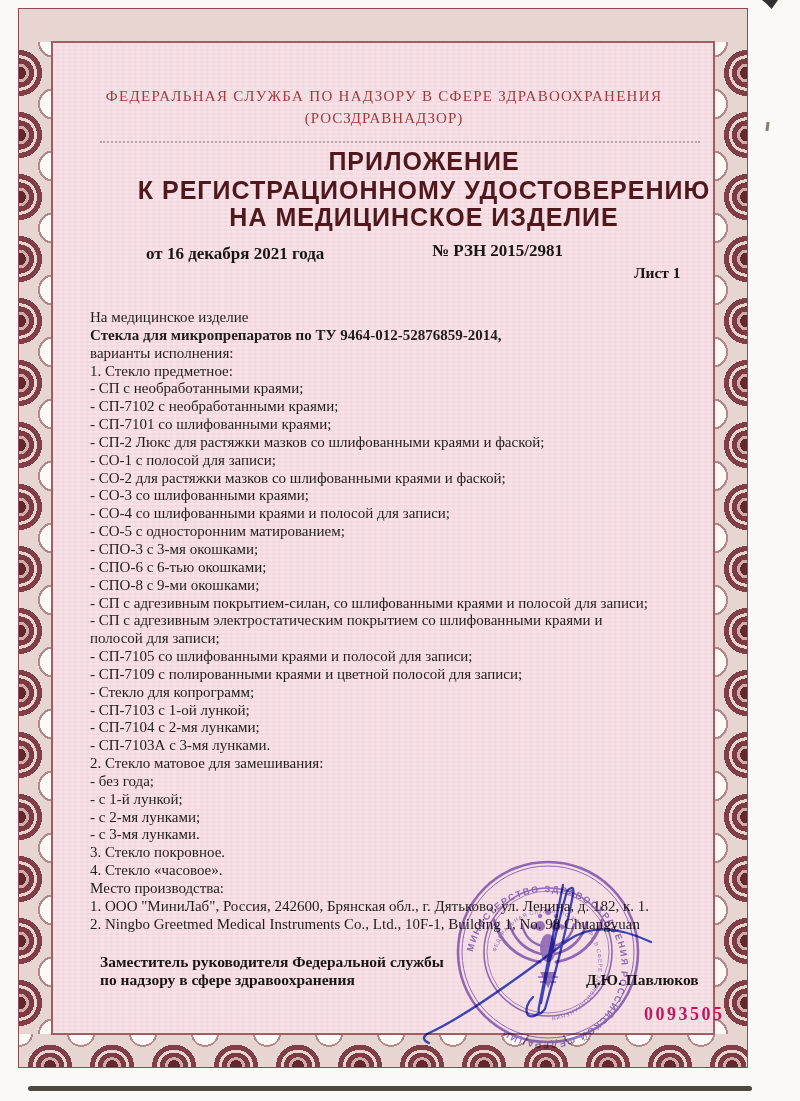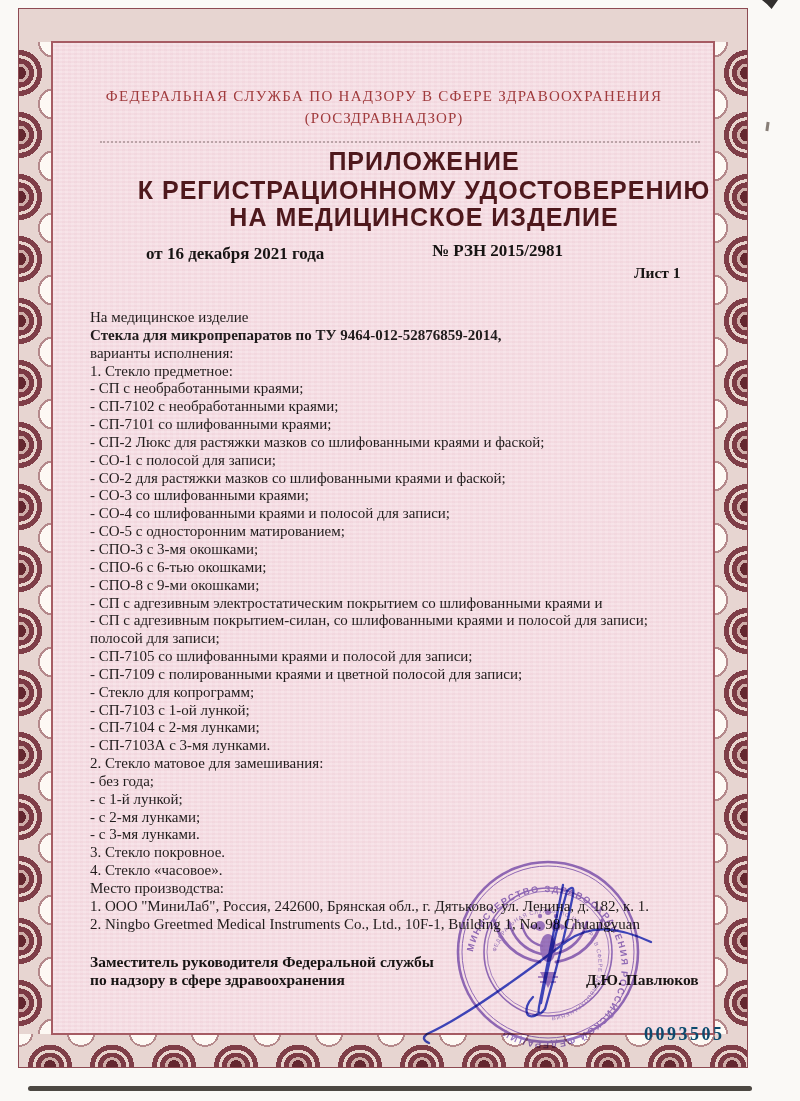--- a/index.html
+++ b/index.html
@@ -47,25 +47,25 @@
   .org2{letter-spacing:1px;text-align:center;}
   .dashes{left:100px;top:141px;width:600px;border-top:2px dotted rgba(120,100,100,.45);height:0;}
   .title{left:53px;width:742px;text-align:center;color:#4e181c;
          font-family:"Liberation Sans",sans-serif;font-weight:bold;
          font-size:25px;letter-spacing:1px;white-space:nowrap;}
   .meta{font-weight:bold;color:#171413;font-size:17px;white-space:nowrap;}
   .sheet{font-weight:bold;color:#171413;font-size:15.5px;white-space:nowrap;}
   .bodytext{left:90px;top:309px;width:640px;color:#201c1c;font-size:15px;}
   .bodytext .ln{height:17.85px;line-height:17.85px;white-space:nowrap;}
   .bodytext .b{font-weight:bold;font-family:Liberation Serif, serif;}
-  .foot{left:90px;top:953px;color:#171413;font-weight:bold;font-size:15.5px;}
+  .foot{left:100px;top:953px;color:#171413;font-weight:bold;font-size:15.5px;}
   .foot .ln{height:17.9px;line-height:17.9px;white-space:nowrap;}
   .signer{left:586px;top:971px;font-weight:bold;font-size:15.5px;color:#171413;white-space:nowrap;text-align:right;}
-  .serial{left:644px;top:1004px;color:#0c4a6e;font-weight:bold;font-size:18px;
-          letter-spacing:2.5px;white-space:nowrap;margin-top:20px;}
+  .serial{left:644px;top:1004px;color:#be185d;font-weight:bold;font-size:18px;
+          letter-spacing:2.5px;white-space:nowrap;}
   
   .stampwrap{left:438px;top:842px;width:220px;height:220px;mix-blend-mode:multiply;opacity:.82;}
   .sigwrap{left:415px;top:855px;width:250px;height:200px;mix-blend-mode:multiply;}
   
   .scanline{left:28px;top:1086px;width:724px;height:5px;background:#39342f;border-radius:3px;opacity:.9;}
   .ticks{left:766px;top:122px;width:3px;height:9px;background:#6a5f58;transform:rotate(8deg);opacity:.8;}
   .cornermark{left:762px;top:0;width:16px;height:9px;background:#1c1a18;
               clip-path:polygon(0 0,100% 0,60% 100%,30% 45%);opacity:.9;}
 </style>
 </head>
@@ -102,22 +102,22 @@
     <div class="ln">- СП-7101 со шлифованными краями;</div>
     <div class="ln">- СП-2 Люкс для растяжки мазков со шлифованными краями и фаской;</div>
     <div class="ln">- СО-1 с полосой для записи;</div>
     <div class="ln">- СО-2 для растяжки мазков со шлифованными краями и фаской;</div>
     <div class="ln">- СО-3 со шлифованными краями;</div>
     <div class="ln">- СО-4 со шлифованными краями и полосой для записи;</div>
     <div class="ln">- СО-5 с односторонним матированием;</div>
     <div class="ln">- СПО-3 с 3-мя окошками;</div>
     <div class="ln">- СПО-6 с 6-тью окошками;</div>
     <div class="ln">- СПО-8 с 9-ми окошками;</div>
+    <div class="ln">- СП с адгезивным покрытием-силан, со шлифованными краями и полосой для записи;</div>
     <div class="ln">- СП с адгезивным электростатическим покрытием со шлифованными краями и</div>
-    <div class="ln">- СП с адгезивным покрытием-силан, со шлифованными краями и полосой для записи;</div>
     <div class="ln">полосой для записи;</div>
     <div class="ln">- СП-7105 со шлифованными краями и полосой для записи;</div>
     <div class="ln">- СП-7109 с полированными краями и цветной полосой для записи;</div>
     <div class="ln">- Стекло для копрограмм;</div>
     <div class="ln">- СП-7103 с 1-ой лункой;</div>
     <div class="ln">- СП-7104 с 2-мя лунками;</div>
     <div class="ln">- СП-7103А с 3-мя лунками.</div>
     <div class="ln">2. Стекло матовое для замешивания:</div>
     <div class="ln">- без года;</div>
     <div class="ln">- с 1-й лункой;</div>

